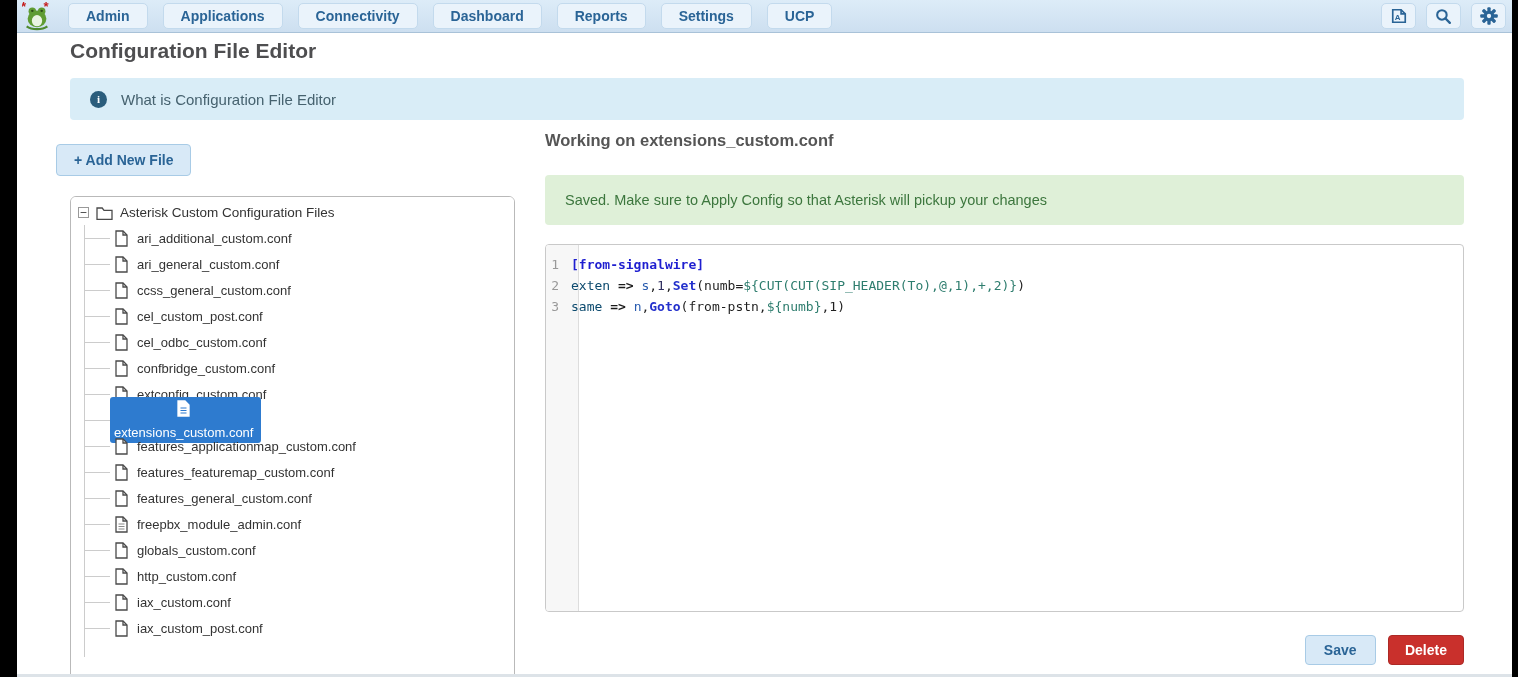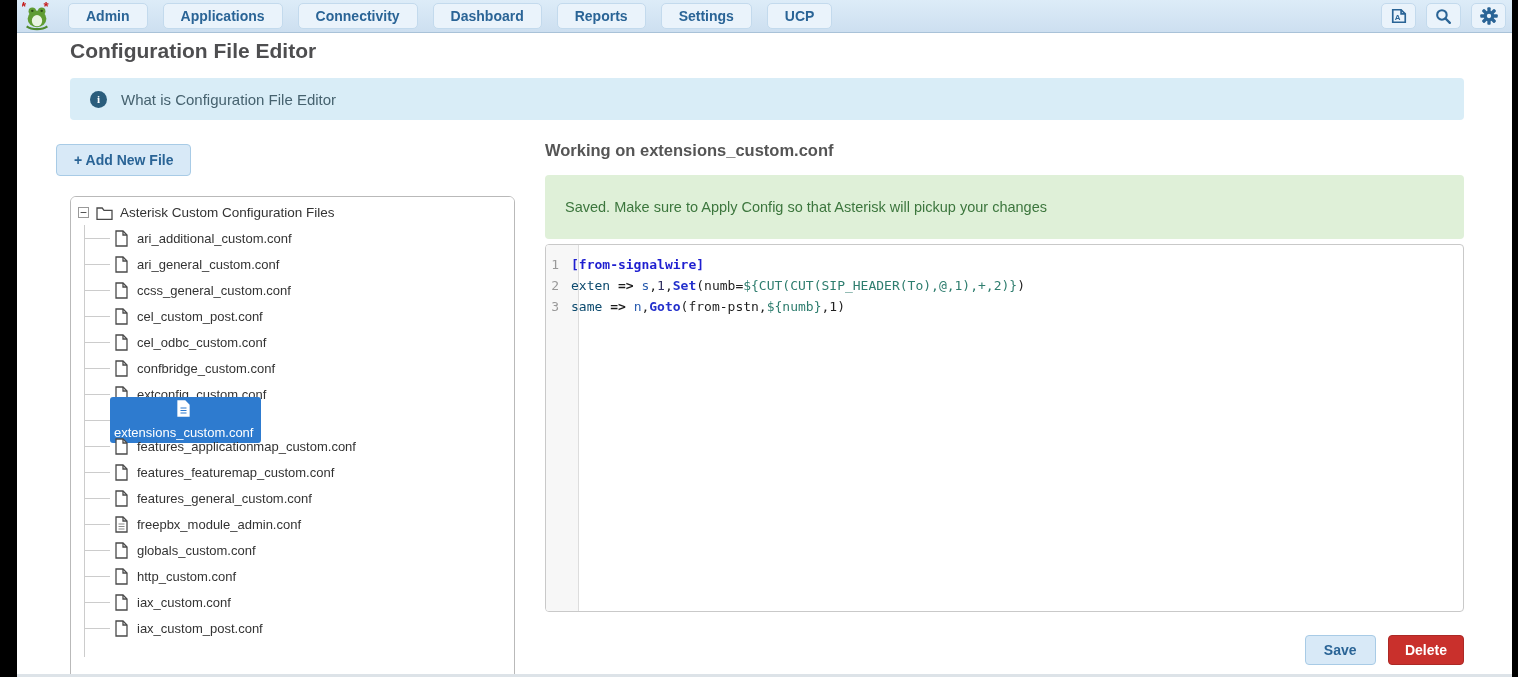--- a/index.html
+++ b/index.html
@@ -51,23 +51,23 @@
   .tree-row .connector { position:absolute; left:13px; top:13px; width:26px; height:1px;
                          background:#ccc; }
   .row-content { display:flex; align-items:center; gap:8px; margin-left:39px;
                  padding:3px 8px 3px 4px; border-radius:3px; cursor:pointer; }
   .row-content .tree-label { font-size:13px; color:#333; white-space:nowrap; }
   .row-content.selected { background:#2e7bcf;flex-direction:column; }
   .row-content.selected .tree-label { color:#fff; }
   .file-ic { width:15px; height:17px; display:inline-flex; }
 
   
-  .working-heading { position:absolute; left:528px; top:141px; font-size:16.5px;
+  .working-heading { position:absolute; left:528px; top:131px; font-size:16.5px;
                      font-weight:bold; color:#555; }
-  .alert-success { position:absolute; left:528px; top:175px; width:919px; height:64px;
+  .alert-success { position:absolute; left:528px; top:175px; width:919px; height:50px;
                    background:#dff0d8; border-radius:4px; display:flex; align-items:center;
                    padding-left:20px; color:#3c763d; font-size:14.5px; }
   .editor { position:absolute; left:528px; top:244px; width:919px; height:368px;
             background:#fff; border:1px solid #c9c9c9; border-radius:4px; overflow:hidden; }
   .gutter { position:absolute; left:0; top:0; bottom:0; width:33px; background:#f7f7f7;
             border-right:1px solid #ddd; }
   .code-lines { position:relative; padding-top:9px; font-family:"DejaVu Sans Mono",monospace;
                 font-size:13px; line-height:21px; cursor:text; }
   .cm-line { display:flex; }
   .ln { width:25px; text-align:right; color:#999; flex:0 0 auto; padding-right:12px;

